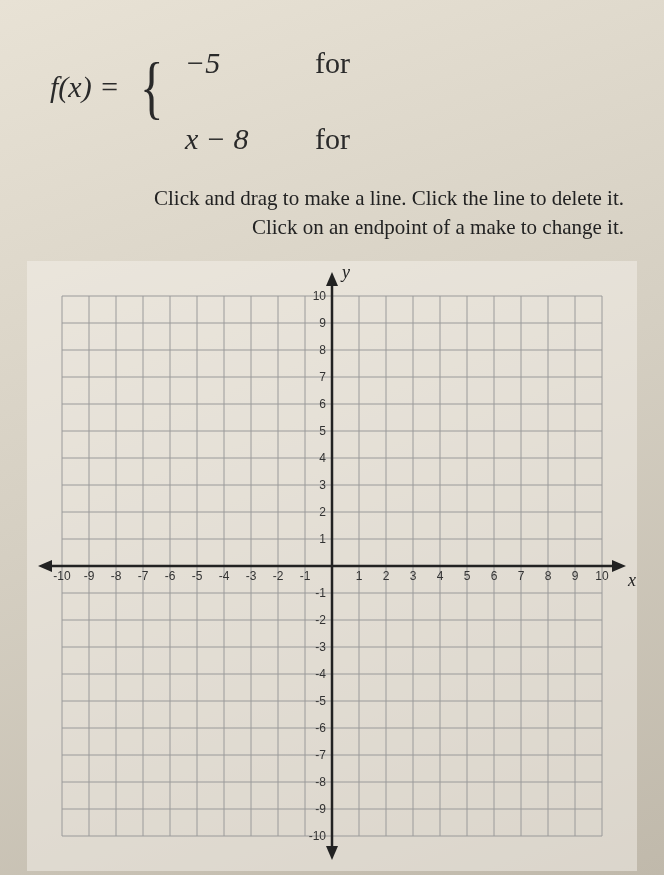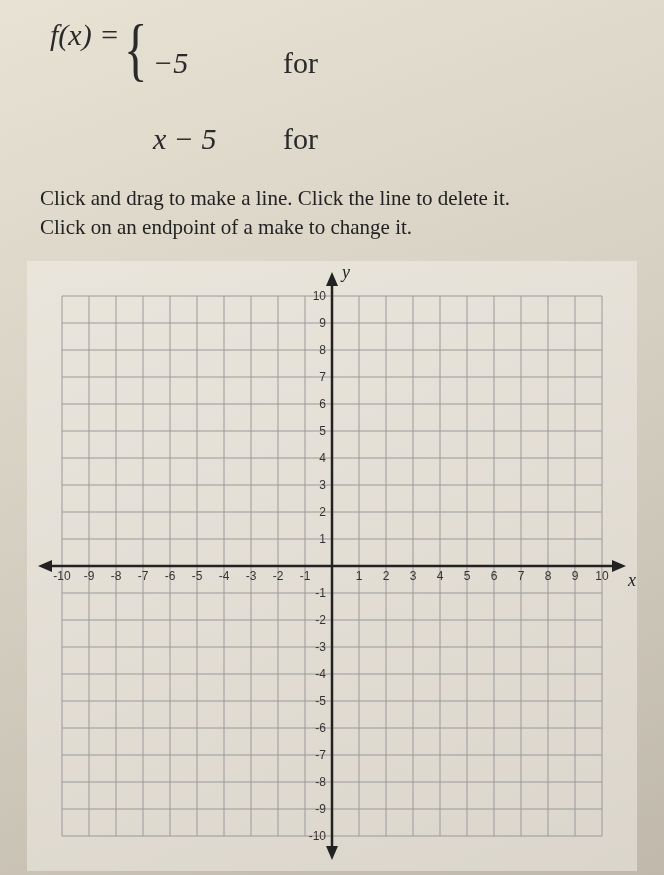--- a/index.html
+++ b/index.html
@@ -10,21 +10,22 @@
   font-family: Georgia, 'Times New Roman', serif;
   color: #2a2a2a;
   overflow: hidden;
   padding: 10px 20px;
 }
 .equation {
   font-size: 30px;
   font-style: italic;
   padding: 8px 10px 18px 30px;
   display: flex;
-  gap: 6px;
+  align-items: center;
+  gap: 22px;
 }
 .brace {
   font-size: 70px;
   font-style: normal;
   line-height: 0.9;
   font-weight: 300;
   transform: scaleX(0.7);
   margin: 0 -6px;
 }
 .pieces {
@@ -34,21 +35,21 @@
 }
 .piece-row {
   display: flex;
   align-items: baseline;
   gap: 40px;
 }
 .expr { min-width: 90px; }
 .for { font-style: normal; min-width: 50px; margin-top: 28px; }
 .domain { min-width: 200px; }
 .instructions {
-  text-align: left;
+  text-align: right;
   font-size: 21px;
   line-height: 1.4;
   padding: 10px 20px 18px;
   color: #222;
 }
 .graph-wrap {
   display: flex;
   justify-content: center;
 }
 svg.graph {
@@ -65,21 +66,21 @@
 
 <div class="equation">
   <span>f(x) =</span>
   <span class="brace">{</span>
   <div class="pieces">
     <div class="piece-row">
       <span class="expr">−5</span>
       <span class="for">for</span>
     </div>
     <div class="piece-row">
-      <span class="expr">x − 5</span>
+      <span class="expr">x − 8</span>
       <span class="for">for</span>
     </div>
   </div>
 </div>
 
 <div class="instructions">
   <div>Click and drag to make a line. Click the line to delete it.</div>
   <div>Click on an endpoint of a make to change it.</div>
 </div>
 

